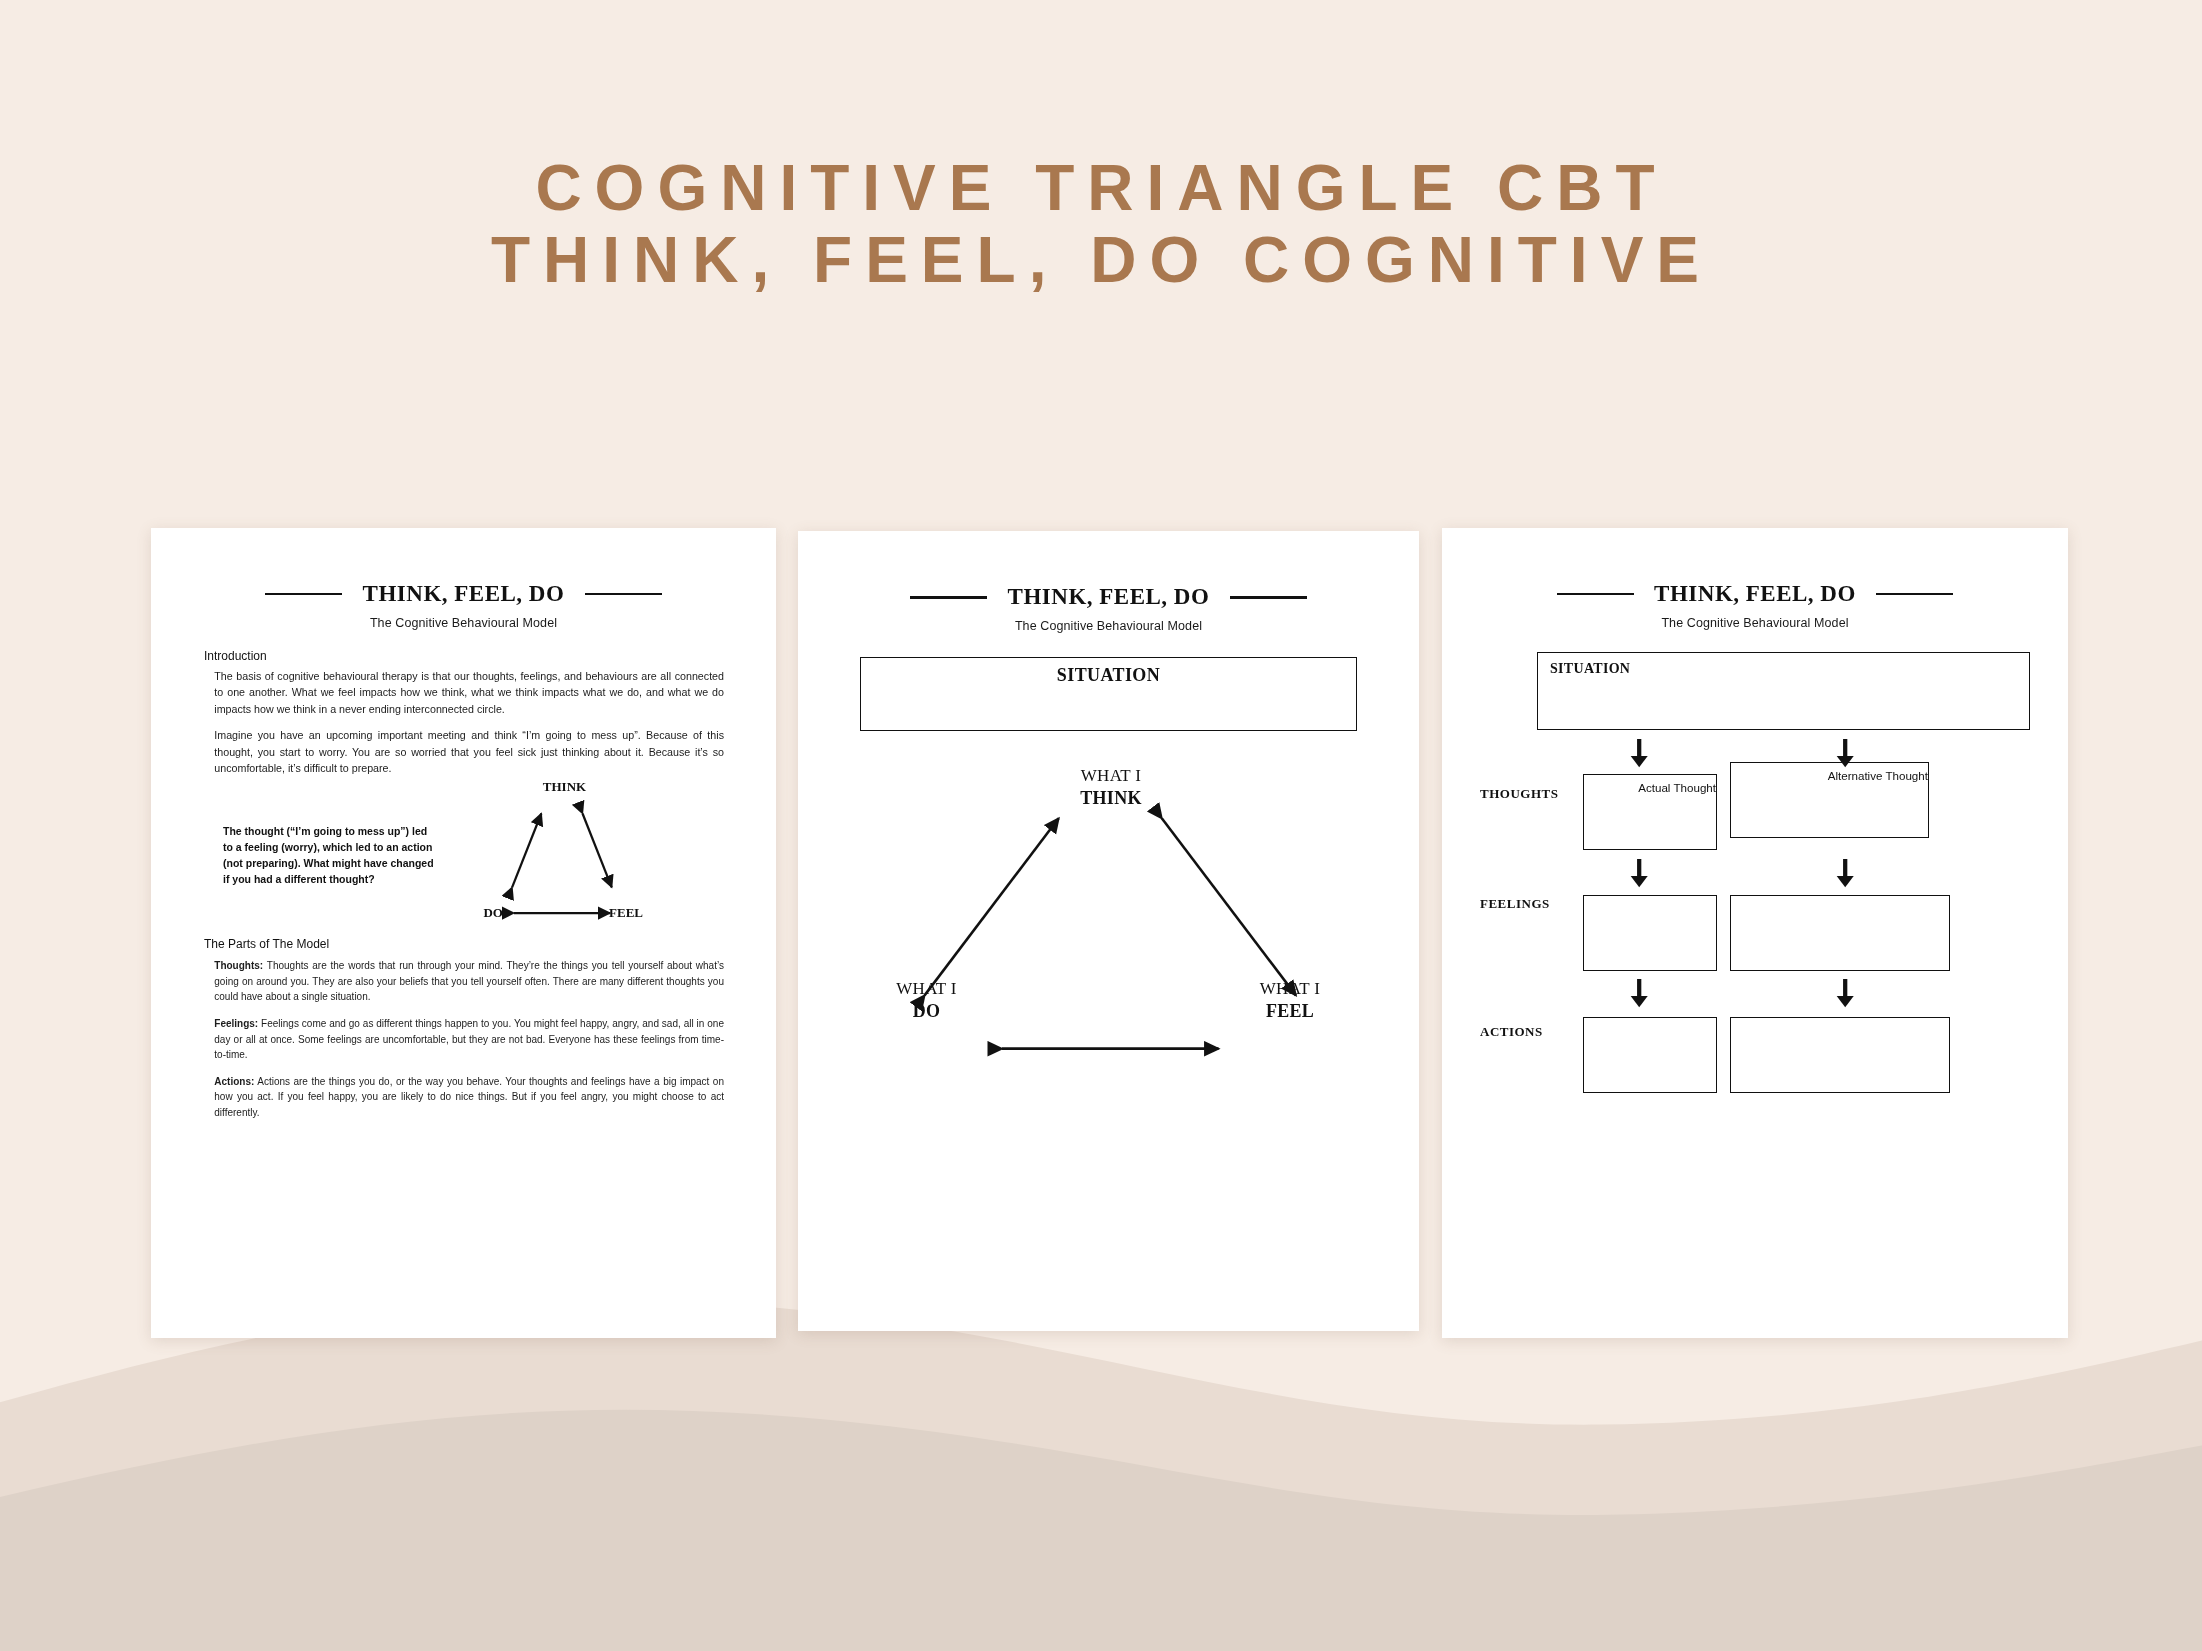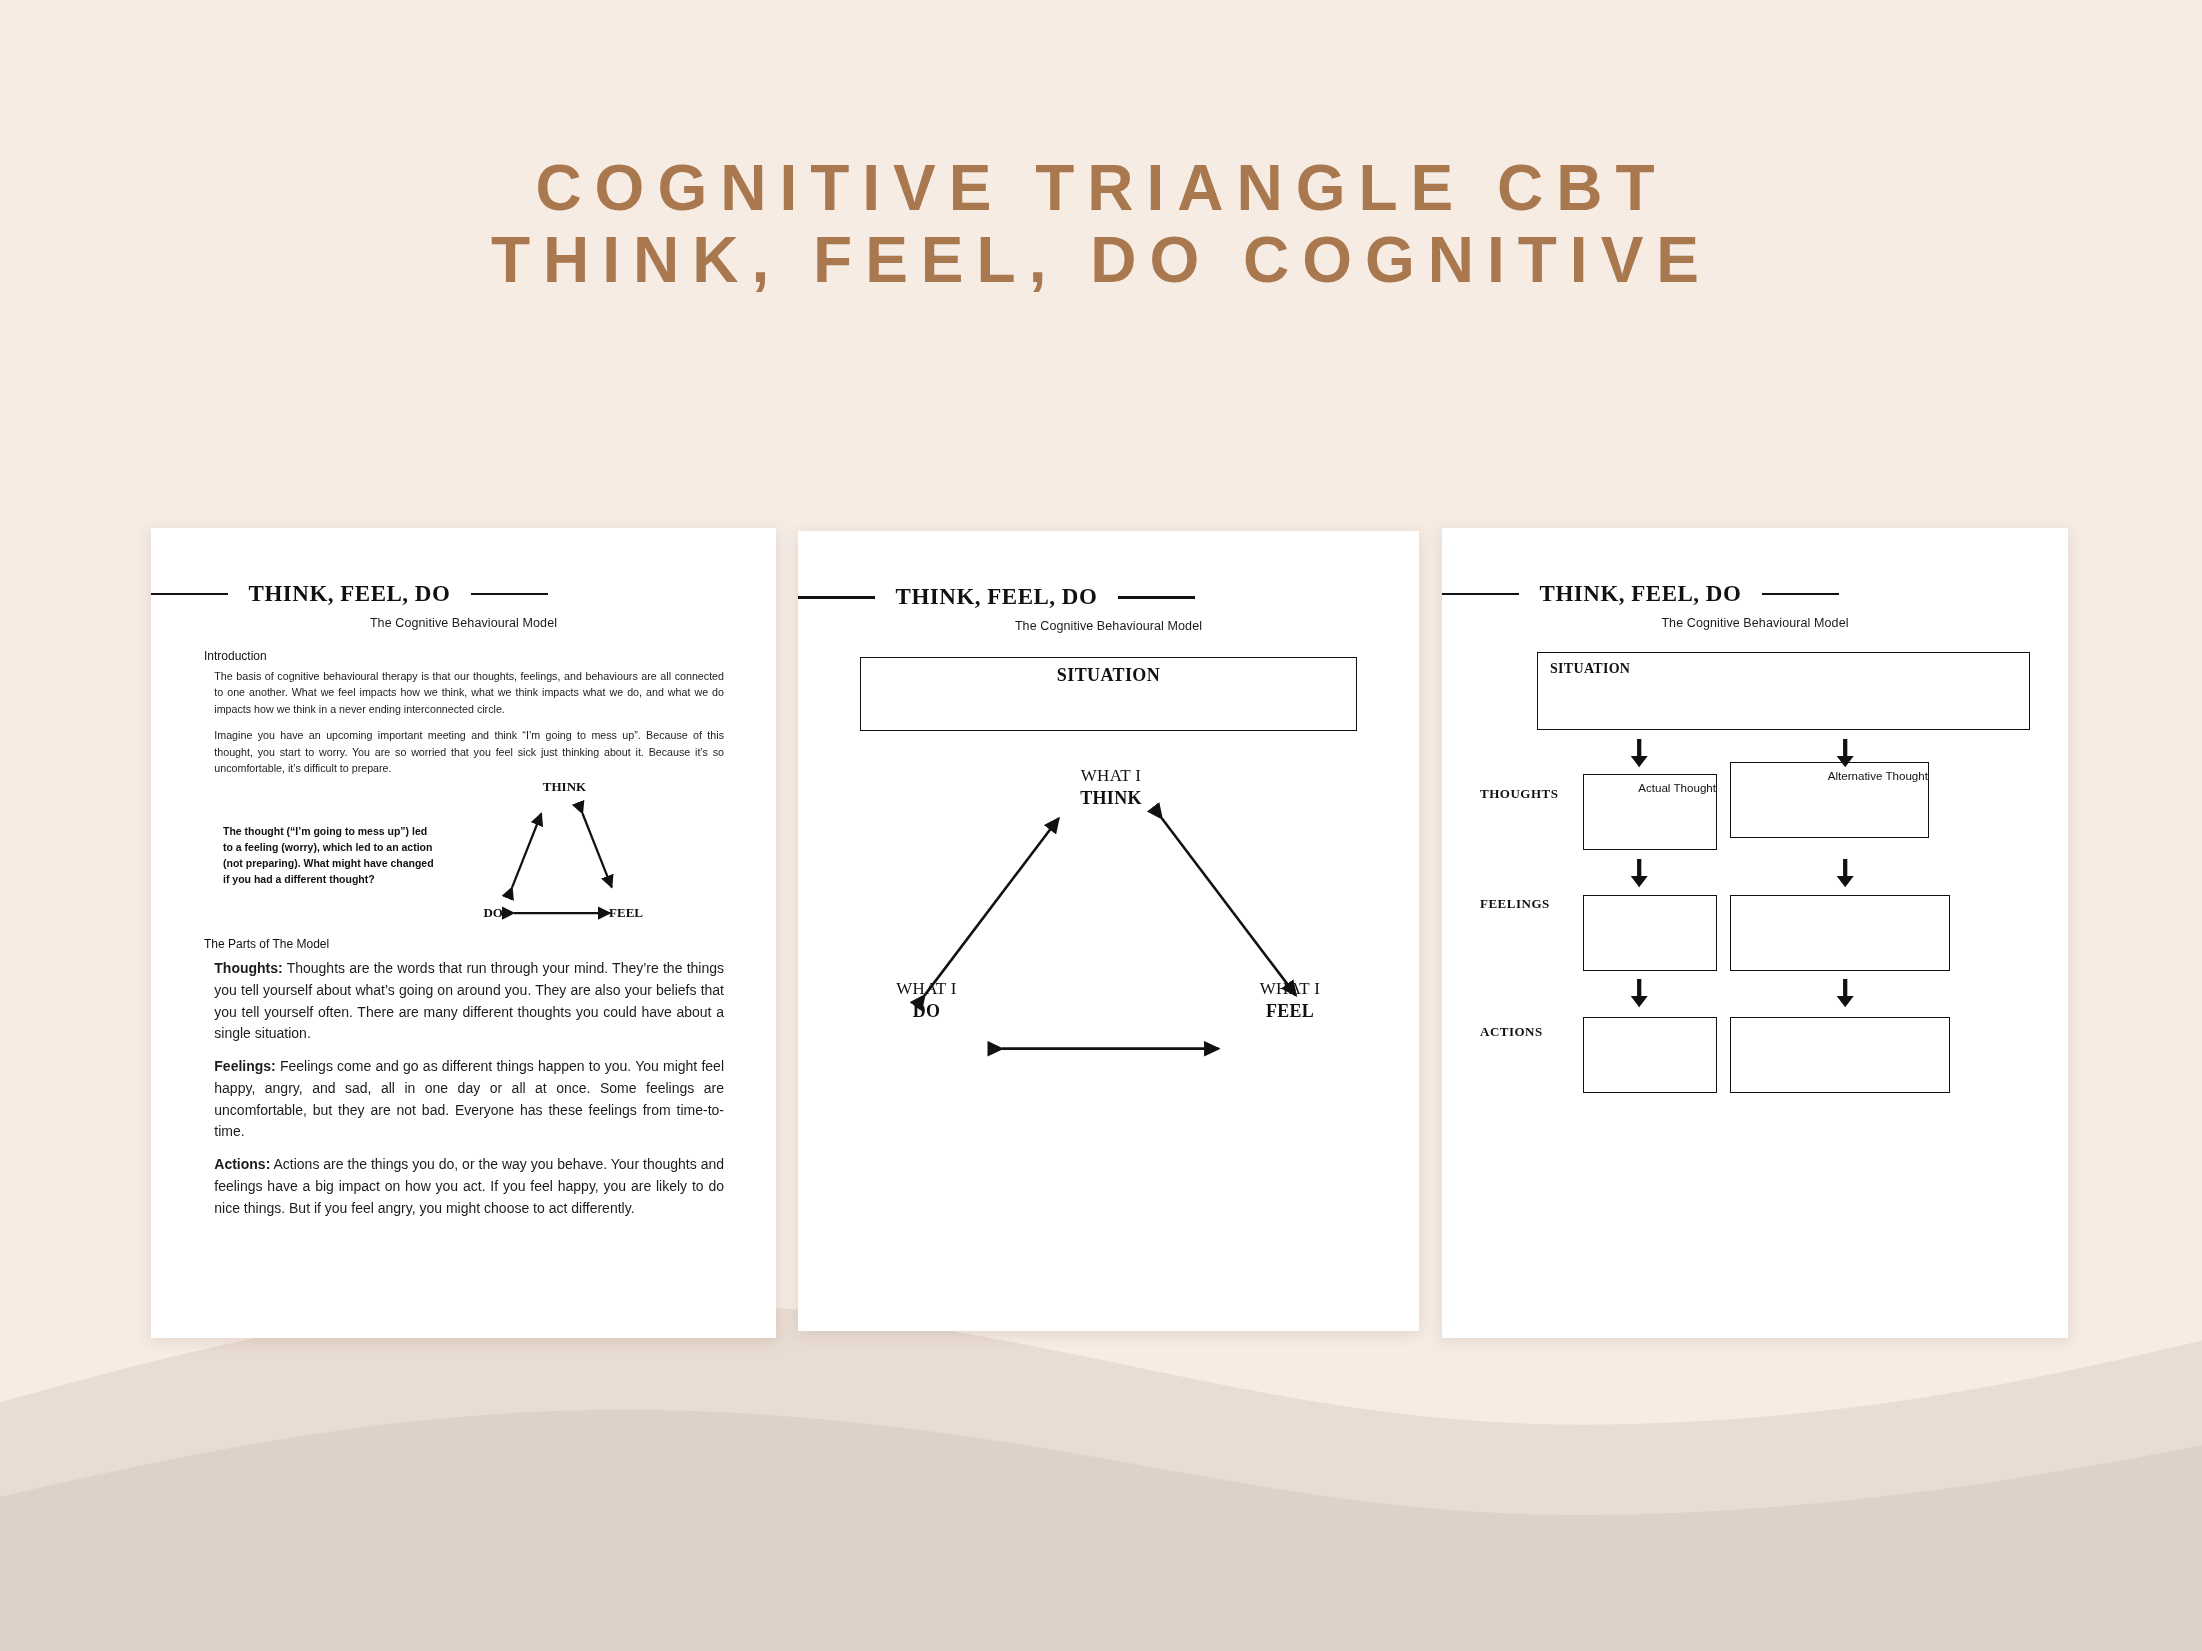--- a/index.html
+++ b/index.html
@@ -74,21 +74,21 @@
   .sheet-inner {
     position: absolute;
     inset: 0;
     padding: 0;
   }
 
   
   .sheet-head {
     display: flex;
     align-items: center;
-    justify-content: flex-start;
+    justify-content: center;
     gap: 20.6px;
     padding-top: 53px;
   }
   .rule {
     height: 2.6px;
     width: 77px;
     background: #111;
   }
   .sheet-title {
     font-family: "Liberation Serif", serif;
@@ -146,21 +146,21 @@
     top: 0;
     width: 284px;
     height: 146px;
   }
   .s1-parts-h {
     font-size: 12px;
     margin: 5.2px 0 6.9px 0;
     color: #111;
   }
   .s1-part {
-    font-size: 14px;
+    font-size: 10px;
     line-height: 1.55;
     text-align: justify;
     margin: 0 0 11.2px 0;
     padding-left: 10.3px;
     color: #1c1c1c;
   }
   .s1-part b { font-weight: bold; }
 
   
   .s2-box {

